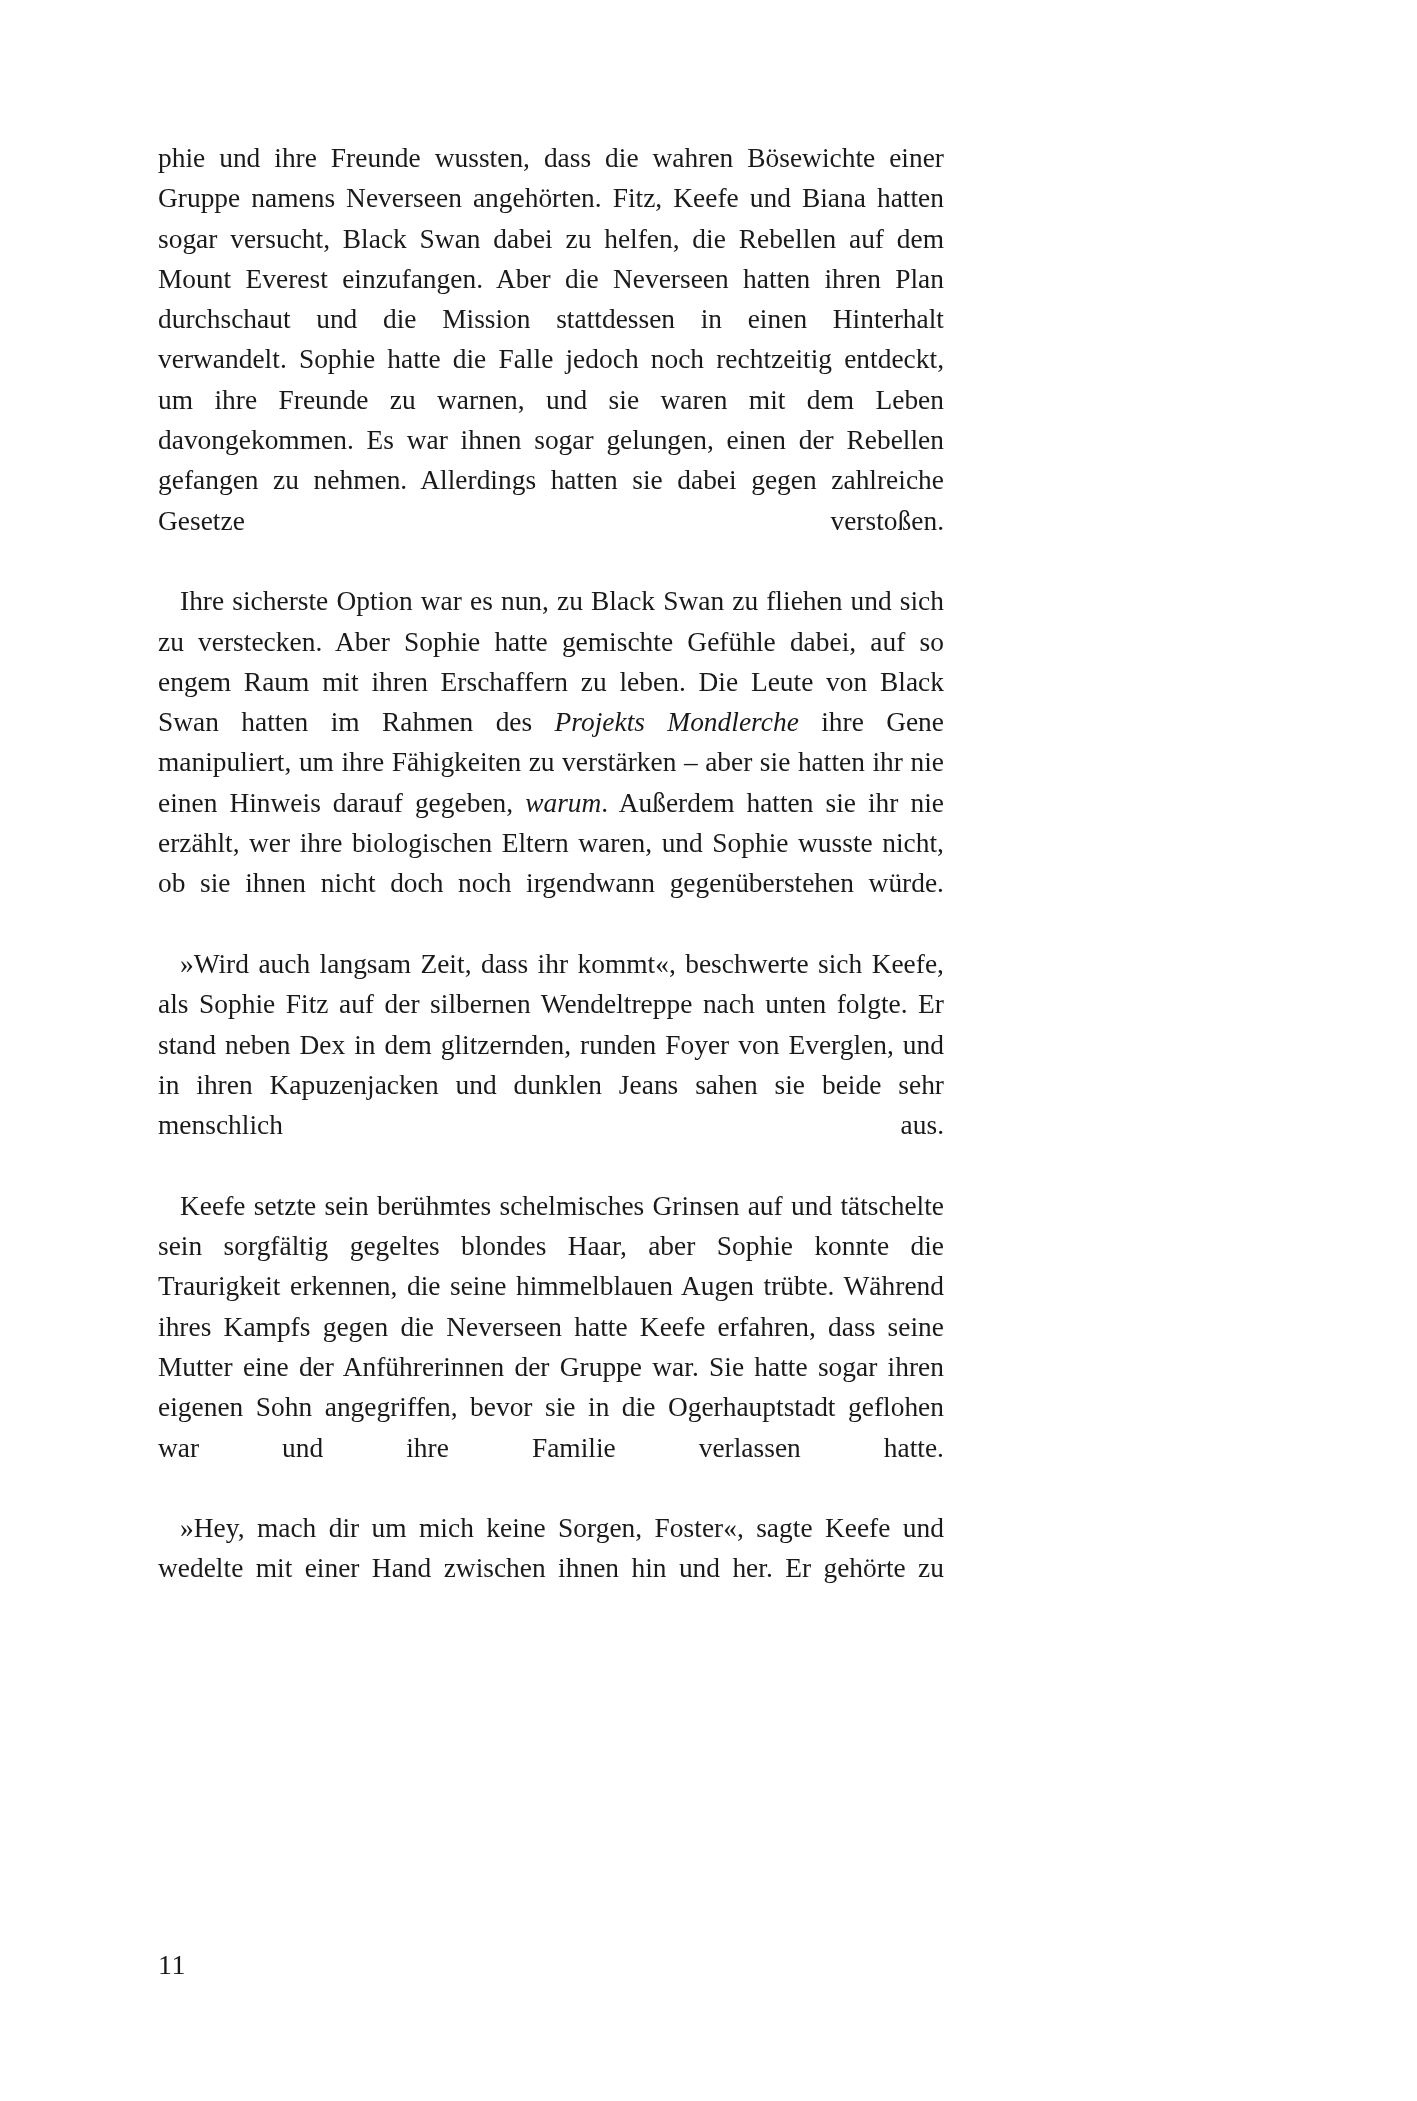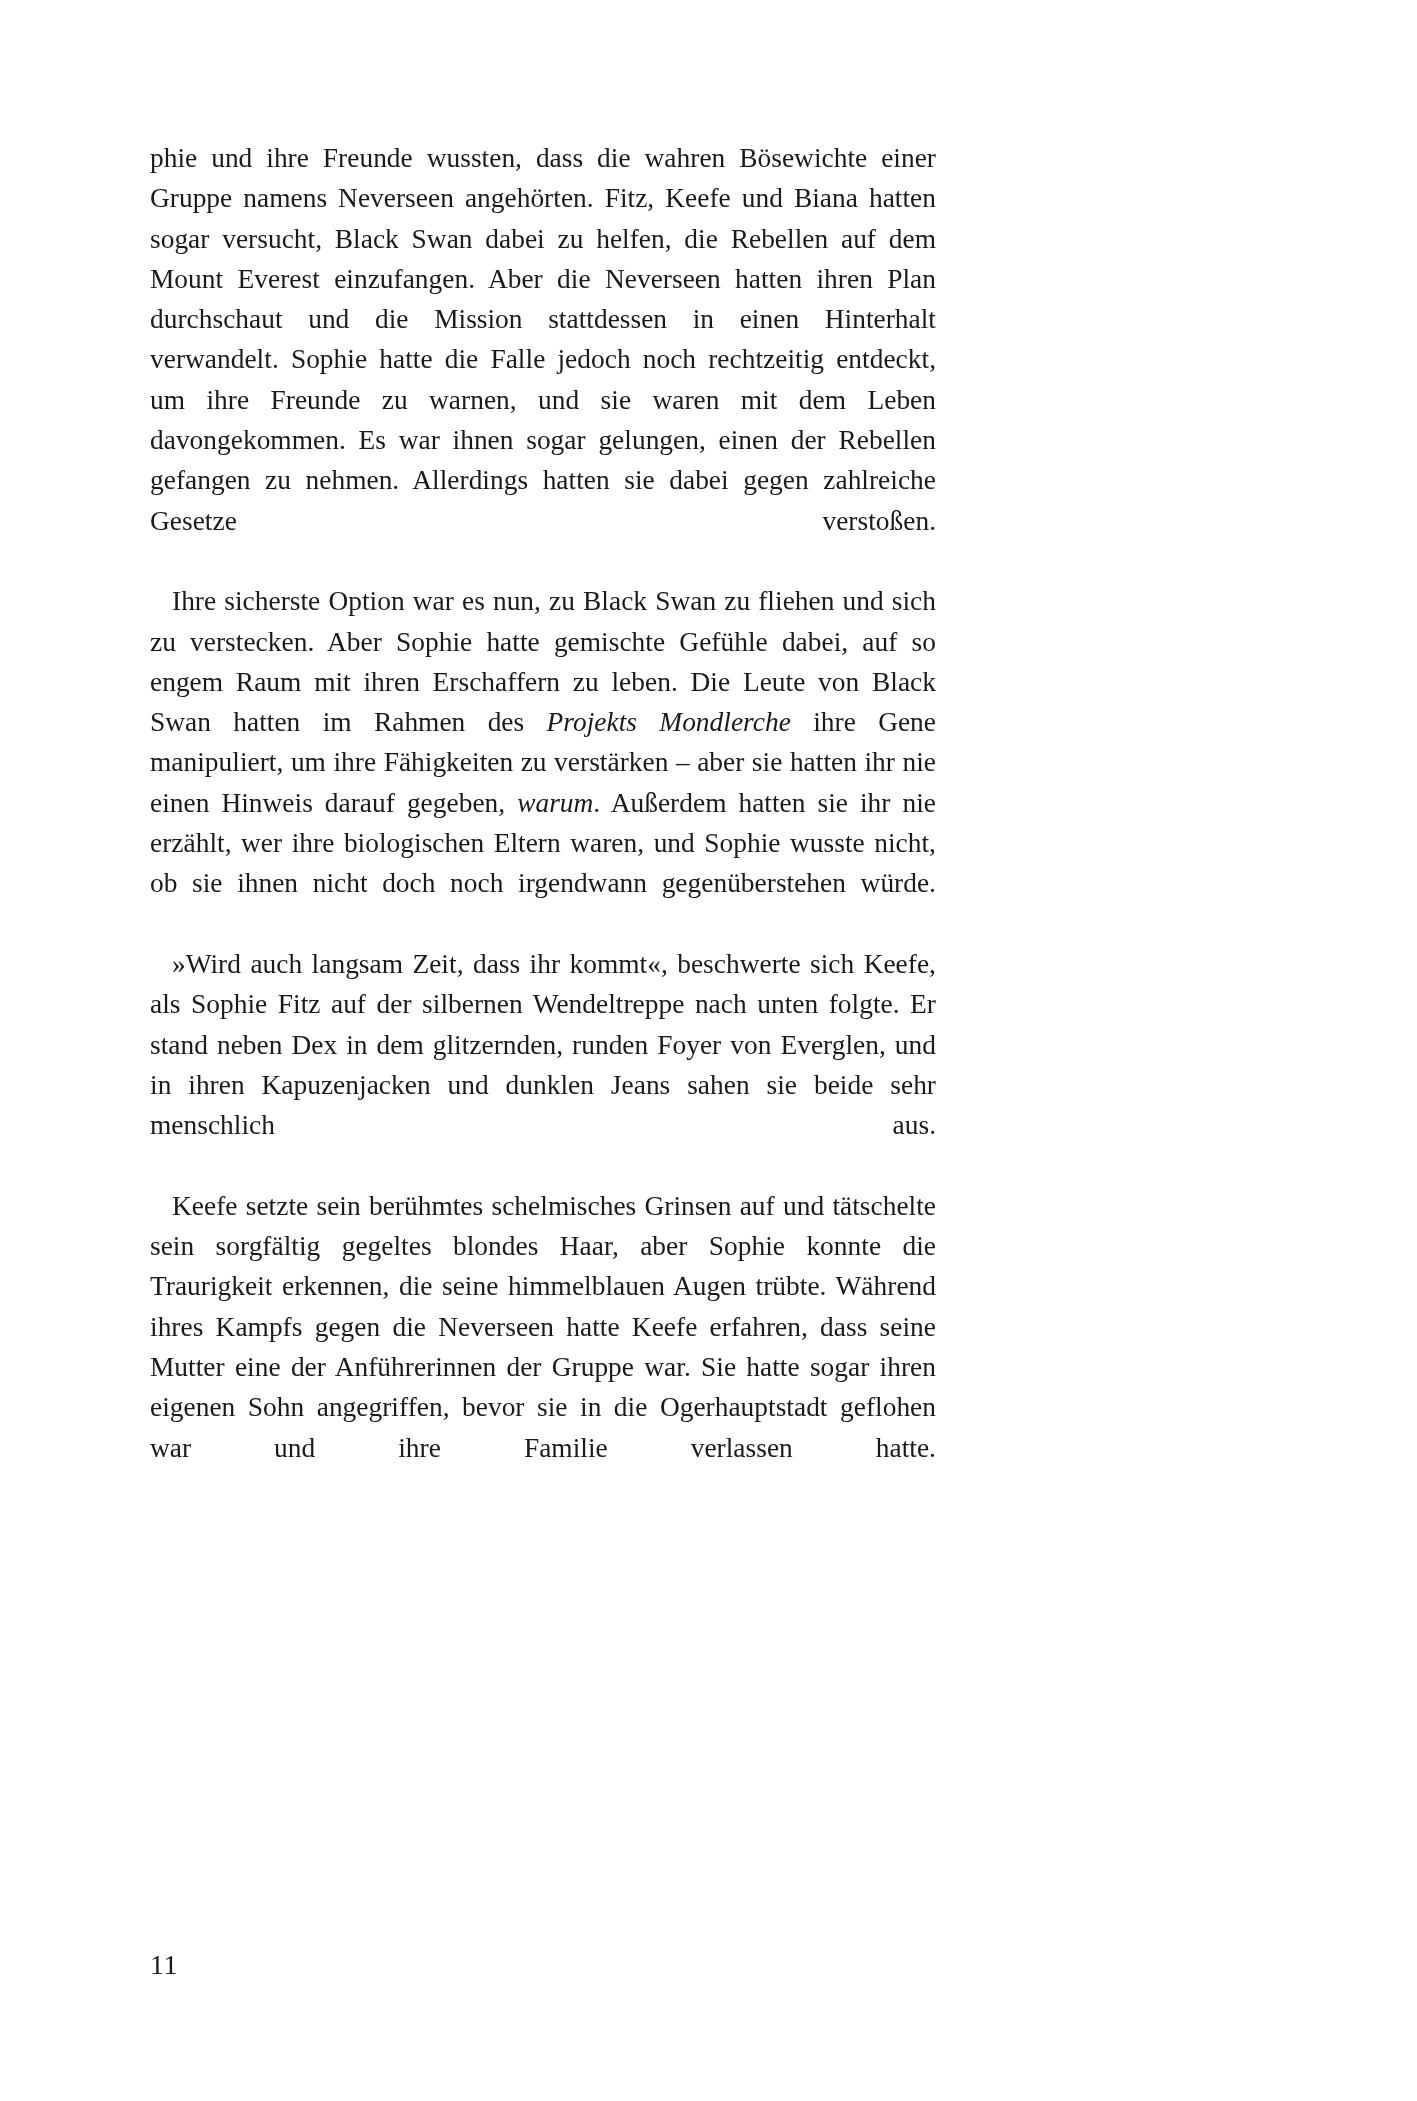--- a/index.html
+++ b/index.html
@@ -11,21 +11,21 @@
     width: 1417px;
     height: 2101px;
     position: relative;
     overflow: hidden;
     font-family: "Liberation Serif", "DejaVu Serif", serif;
     color: #1a1a1a;
   }
 
   .page {
     position: absolute;
-    left: 4px;
+    left: 12px;
     top: 0;
     width: 1207px;
     height: 2101px;
     background: #ffffff;
   }
 
   .text-block {
     position: absolute;
     left: 146px;
     top: 138px;
@@ -91,18 +91,21 @@
     </p>
 
     <p class="para">
       <span>»Wird auch langsam Zeit, dass ihr kommt«, beschwerte sich Keefe, als Sophie Fitz auf der silbernen Wendeltreppe nach unten folgte. Er stand neben Dex in dem glitzernden, runden Foyer von Everglen, und in ihren Kapuzenjacken und dunklen Jeans sahen sie beide sehr menschlich aus.</span>
     </p>
 
     <p class="para">
       <span>Keefe setzte sein berühmtes schelmisches Grinsen auf und tätschelte sein sorgfältig gegeltes blondes Haar, aber Sophie konnte die Traurigkeit erkennen, die seine himmelblauen Augen trübte. Während ihres Kampfs gegen die Neverseen hatte Keefe erfahren, dass seine Mutter eine der Anführerinnen der Gruppe war. Sie hatte sogar ihren eigenen Sohn angegriffen, bevor sie in die Ogerhauptstadt geflohen war und ihre Familie verlassen hatte.</span>
     </p>
 
+    <p class="para">
+      <span>»Hey, mach dir um mich keine Sorgen, Foster«, sagte Keefe und wedelte mit einer Hand zwischen ihnen hin und her. Er gehörte zu</span>
+    </p>
 
   </div>
 
   <div class="folio">11</div>
 
 </div>
 
 </body></html>

